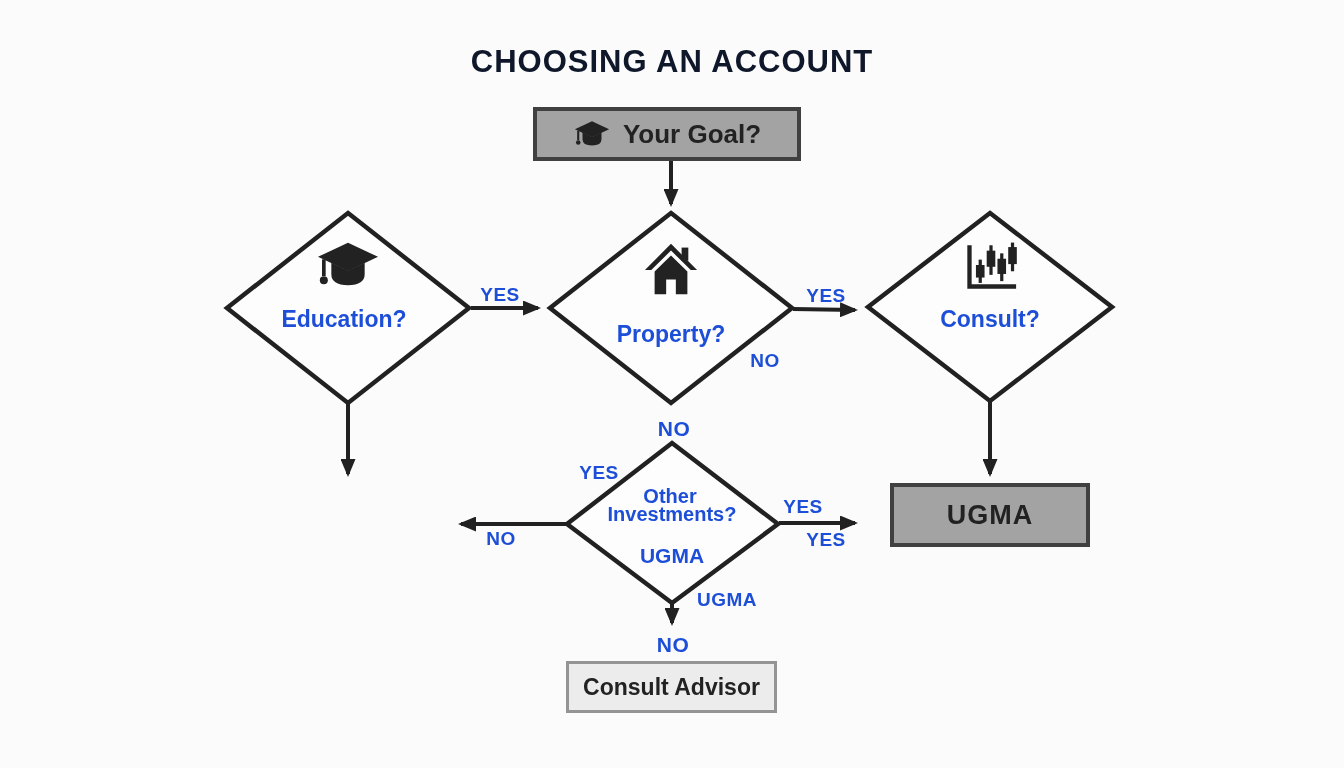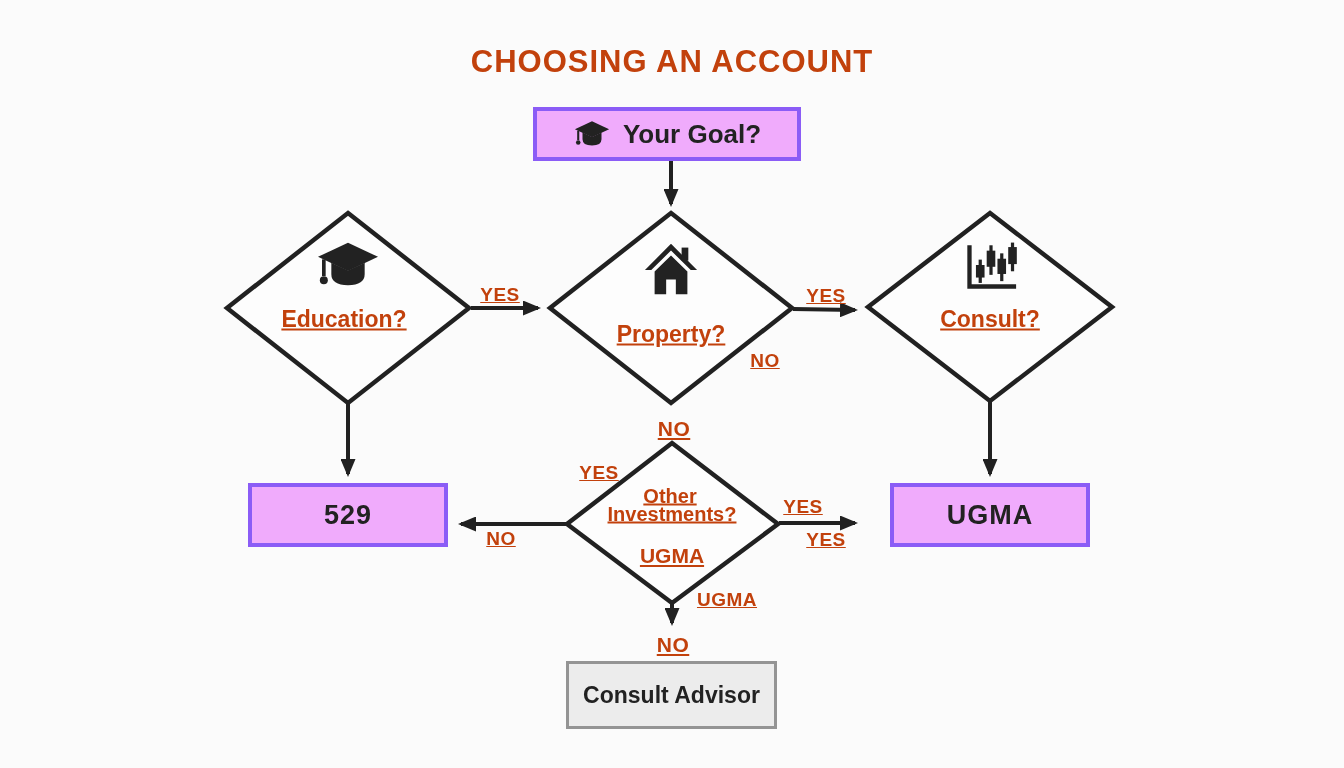--- a/index.html
+++ b/index.html
@@ -13,39 +13,39 @@
     background:#fbfbfb;
     overflow:hidden;
     color:#222;
   }
   .canvas *{box-sizing:border-box;}
   svg.layer{position:absolute;left:0;top:0;width:1344px;height:768px;}
   .title{
     position:absolute;left:0;top:44px;width:1344px;
     text-align:center;
     font-size:31px;font-weight:bold;letter-spacing:1px;
-    color:#c2410c;
+    color:#0f172a;
   }
   .node-box{
     position:absolute;
-    background:#f0abfc;
-    border:4px solid #8b5cf6;
+    background:#a3a3a3;
+    border:4px solid #404040;
     display:flex;align-items:center;justify-content:center;
     font-weight:bold;color:#222;
   }
   .goal-box{left:533px;top:107px;width:268px;height:54px;font-size:26px;gap:12px;}
   .box-529{left:248px;top:483px;width:200px;height:64px;font-size:27px;letter-spacing:1px;}
   .box-ugma{left:890px;top:483px;width:200px;height:64px;font-size:27px;letter-spacing:1px;}
   .box-consult{
-    left:566px;top:661px;width:211px;height:68px;font-size:23px;
+    left:566px;top:661px;width:211px;height:52px;font-size:23px;
     background:#ececec;border:3px solid #949494;
   }
   .lbl{
     position:absolute;transform:translate(-50%,-50%);
-    white-space:nowrap;font-weight:bold;color:#c2410c;text-decoration:underline;
+    white-space:nowrap;font-weight:bold;color:#1d4ed8;
   }
   .lbl-branch{font-size:19px;letter-spacing:0.5px;}
   .lbl-node{font-size:23px;}
   .lbl-sub{font-size:20px;}
   .icon-wrap{
     position:absolute;transform:translate(-50%,-50%);
     display:flex;align-items:center;justify-content:center;
   }
   .ink{fill:#222;}
   .ink-stroke{stroke:#222;fill:none;}
@@ -122,23 +122,20 @@
       <line x1="28" y1="2" x2="28" y2="18" stroke="#222" stroke-width="1.8"></line>
       <rect class="ink" x="25.6" y="4.5" width="4.8" height="9.5"></rect>
     </svg>
   </div>
   <div class="lbl lbl-node" style="left:990px;top:319px">Consult?</div>
 
   <div class="lbl lbl-sub" style="left:670px;top:496px">Other</div>
   <div class="lbl lbl-sub" style="left:672px;top:514px">Investments?</div>
   <div class="lbl lbl-sub" style="left:672px;top:556px;font-size:21px">UGMA</div>
 
-  <div class="node-box box-529">
-    <span>529</span>
-  </div>
   <div class="node-box box-ugma">
     <span>UGMA</span>
   </div>
   <div class="node-box box-consult">
     <span>Consult Advisor</span>
   </div>
 
   <div class="lbl lbl-branch" style="left:500px;top:295px">YES</div>
   <div class="lbl lbl-branch" style="left:826px;top:296px">YES</div>
   <div class="lbl lbl-branch" style="left:765px;top:361px">NO</div>

